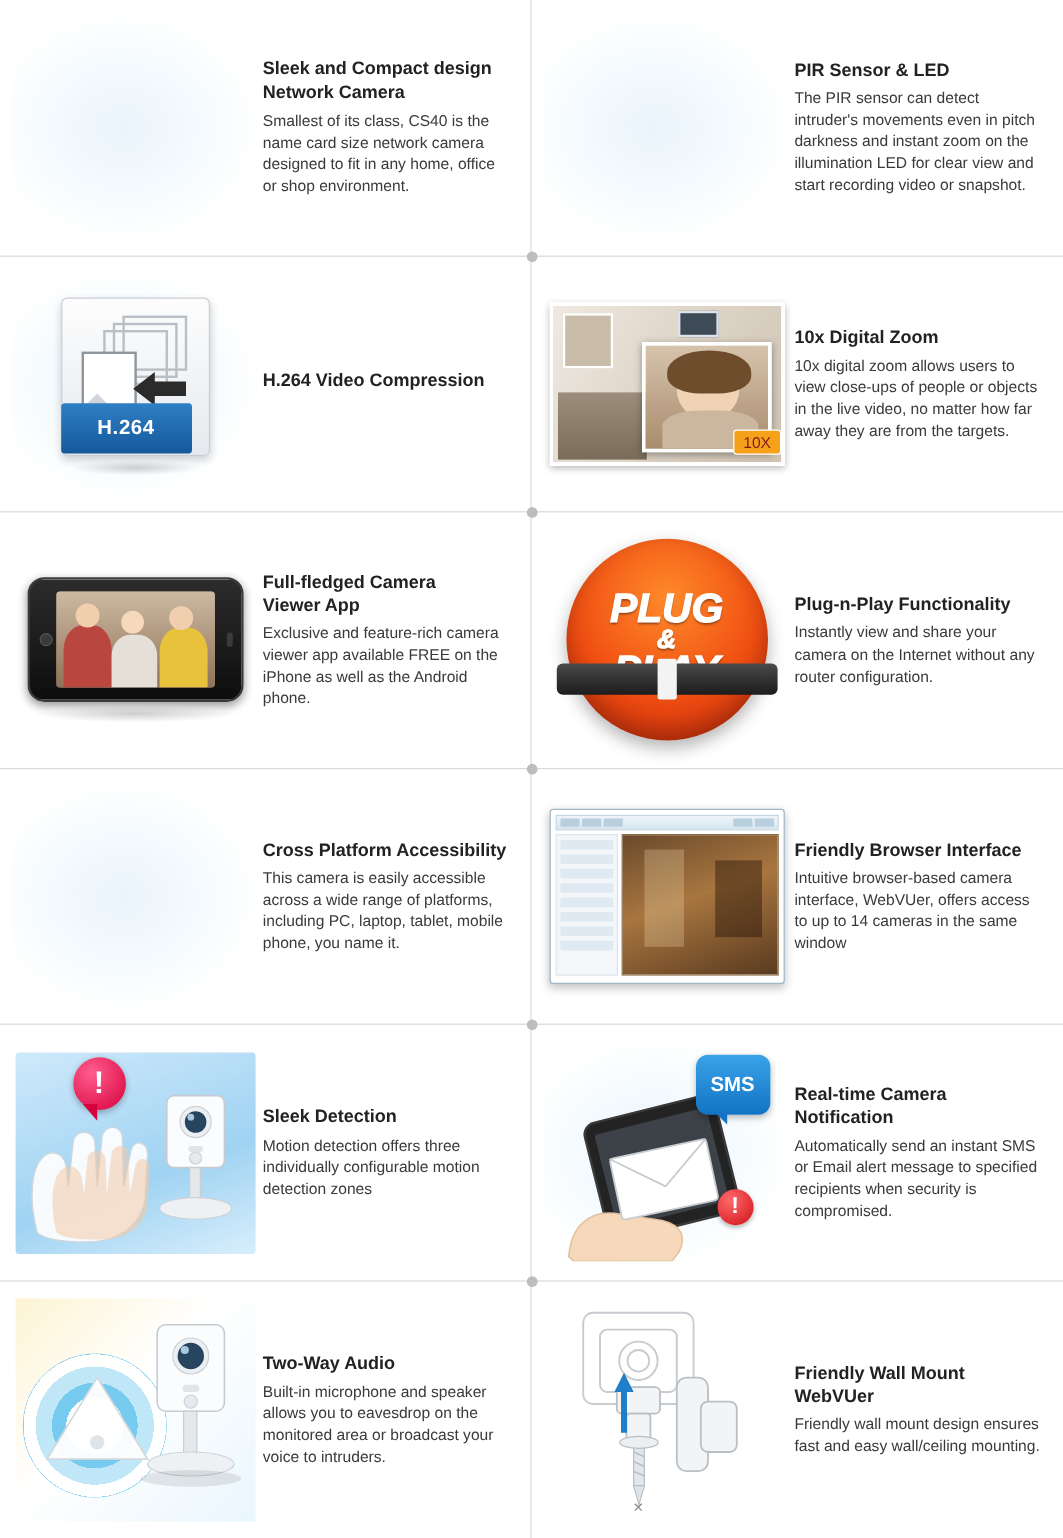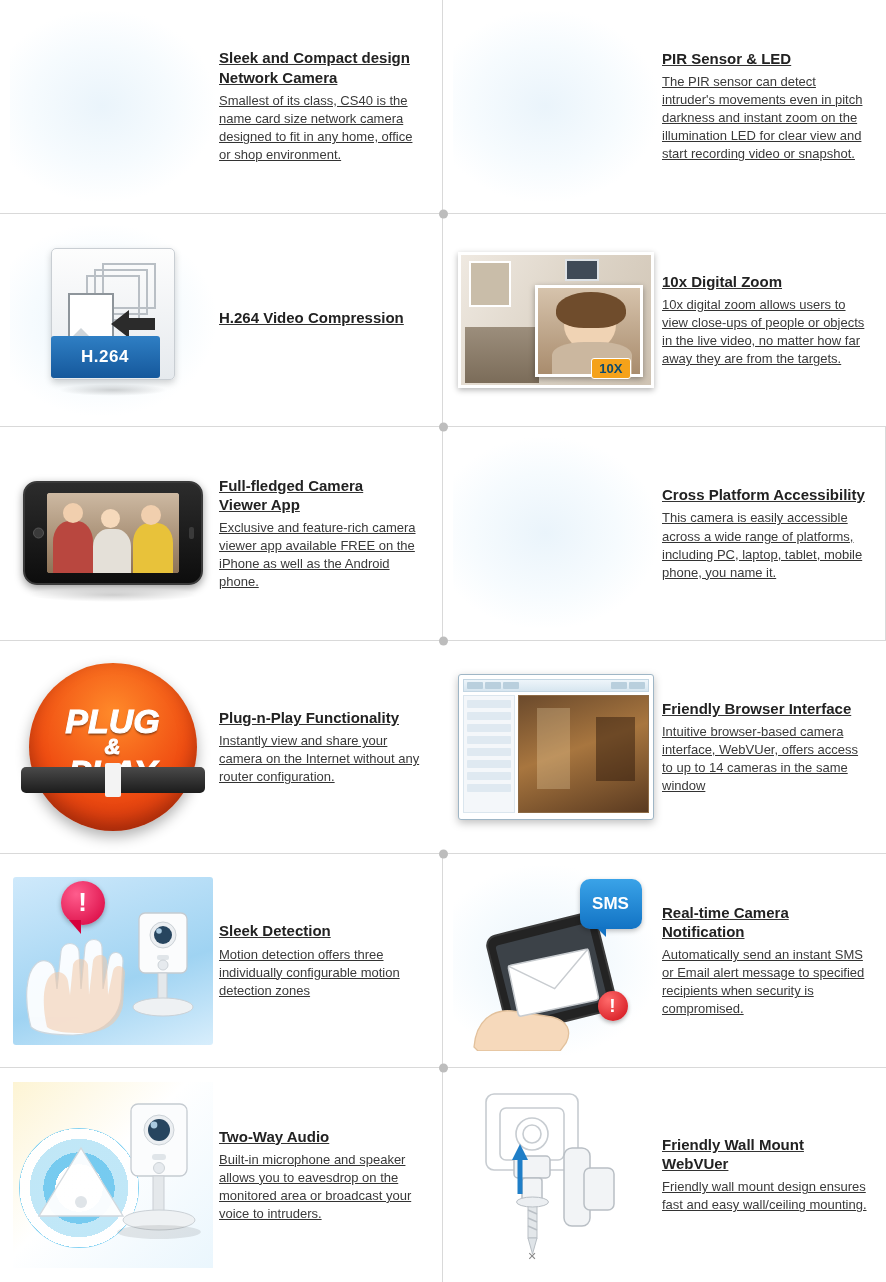--- a/index.html
+++ b/index.html
@@ -38,21 +38,20 @@
     height: 190px;
     position: relative;
     display: flex;
     align-items: center;
     justify-content: center;
   }
   .txt {
     flex: 1 1 auto;
     padding-left: 4px;
     padding-right: 6px;
-    text-decoration: underline;
   }
   .title {
     font-size: 15px;
     font-weight: bold;
     color: #222;
     line-height: 1.28;
     margin-bottom: 5px;
   }
   .body {
     font-size: 13px;
@@ -86,22 +85,22 @@
 
   
   .photo-frame {
     border:3px solid #fff;
     box-shadow:0 2px 6px rgba(0,0,0,0.3);
     overflow:hidden;
     position:relative;
   }
 
   .badge10x {
-    position:absolute; right:20px; bottom:6px;
-    background:#f5a21a; color:#0c4a6e; font-weight:bold; font-size:13px;
+    position:absolute; right:0; bottom:6px;
+    background:#f5a21a; color:#7f1d1d; font-weight:normal; font-size:13px;
     padding:2px 7px; border-radius:3px;
     border:1px solid #fff;
   }
 
   .h264-band {
     position:absolute; left:0; right:15px; bottom:22px;
     height:42px; background:linear-gradient(#2f7fc4,#15589c);
     border-radius:3px;
     color:#fff; font-size:17px; font-weight:bold;
     display:flex; align-items:center; justify-content:center;
@@ -378,20 +377,36 @@
       </div>
       <div class="txt">
         <div class="title">
           <span>Full-fledged Camera</span><br>
           <span>Viewer App</span>
         </div>
         <div class="body">Exclusive and feature-rich camera viewer app available FREE on the iPhone as well as the Android phone.</div>
       </div>
     </div>
 
+    <div class="cell">
+      <div class="art">
+        <div class="plug-circle">
+          <div class="plug-text plug-l1">PLUG</div>
+          <div class="plug-text plug-l2">&amp;</div>
+          <div class="plug-text plug-l3">PLAY</div>
+          <div class="plug-bar"></div>
+          <div class="plug-gap"></div>
+        </div>
+      </div>
+      <div class="txt">
+        <div class="title">Plug-n-Play Functionality</div>
+        <div class="body">Instantly view and share your camera on the Internet without any router configuration.</div>
+      </div>
+    </div>
+
     <div class="cell col-left">
       <div class="art">
         <div class="glow"></div>
         <svg width="205" height="180" viewBox="0 0 205 180">
 
           <g>
             <circle cx="34" cy="24" r="17" fill="#f4f4f4" stroke="#d6d6d6"></circle>
             <path d="M34,7 A17,17 0 0,1 49,16 L34,24 Z" fill="#ea4335"></path>
             <path d="M49,16 A17,17 0 0,1 40,40 L34,24 Z" fill="#fbbc05"></path>
             <path d="M40,40 A17,17 0 0,1 19,16 L34,24 Z" fill="#34a853"></path>
@@ -450,36 +465,20 @@
           <g>
             <rect x="96" y="136" width="46" height="28" rx="3" fill="#3a3f45"></rect>
             <rect x="100" y="140" width="38" height="20" fill="#9fb6c9"></rect>
             <rect x="90" y="164" width="58" height="6" rx="2" fill="#c8ced4"></rect>
           </g>
         </svg>
       </div>
       <div class="txt">
         <div class="title">Cross Platform Accessibility</div>
         <div class="body">This camera is easily accessible across a wide range of platforms, including PC, laptop, tablet, mobile phone, you name it.</div>
-      </div>
-    </div>
-
-    <div class="cell">
-      <div class="art">
-        <div class="plug-circle">
-          <div class="plug-text plug-l1">PLUG</div>
-          <div class="plug-text plug-l2">&amp;</div>
-          <div class="plug-text plug-l3">PLAY</div>
-          <div class="plug-bar"></div>
-          <div class="plug-gap"></div>
-        </div>
-      </div>
-      <div class="txt">
-        <div class="title">Plug-n-Play Functionality</div>
-        <div class="body">Instantly view and share your camera on the Internet without any router configuration.</div>
       </div>
     </div>
 
     <div class="cell">
       <div class="art">
         <div class="browser-shot">
           <div class="browser-top">
             <span class="bt-chip"></span>
               <span class="bt-chip"></span>
               <span class="bt-chip"></span>

